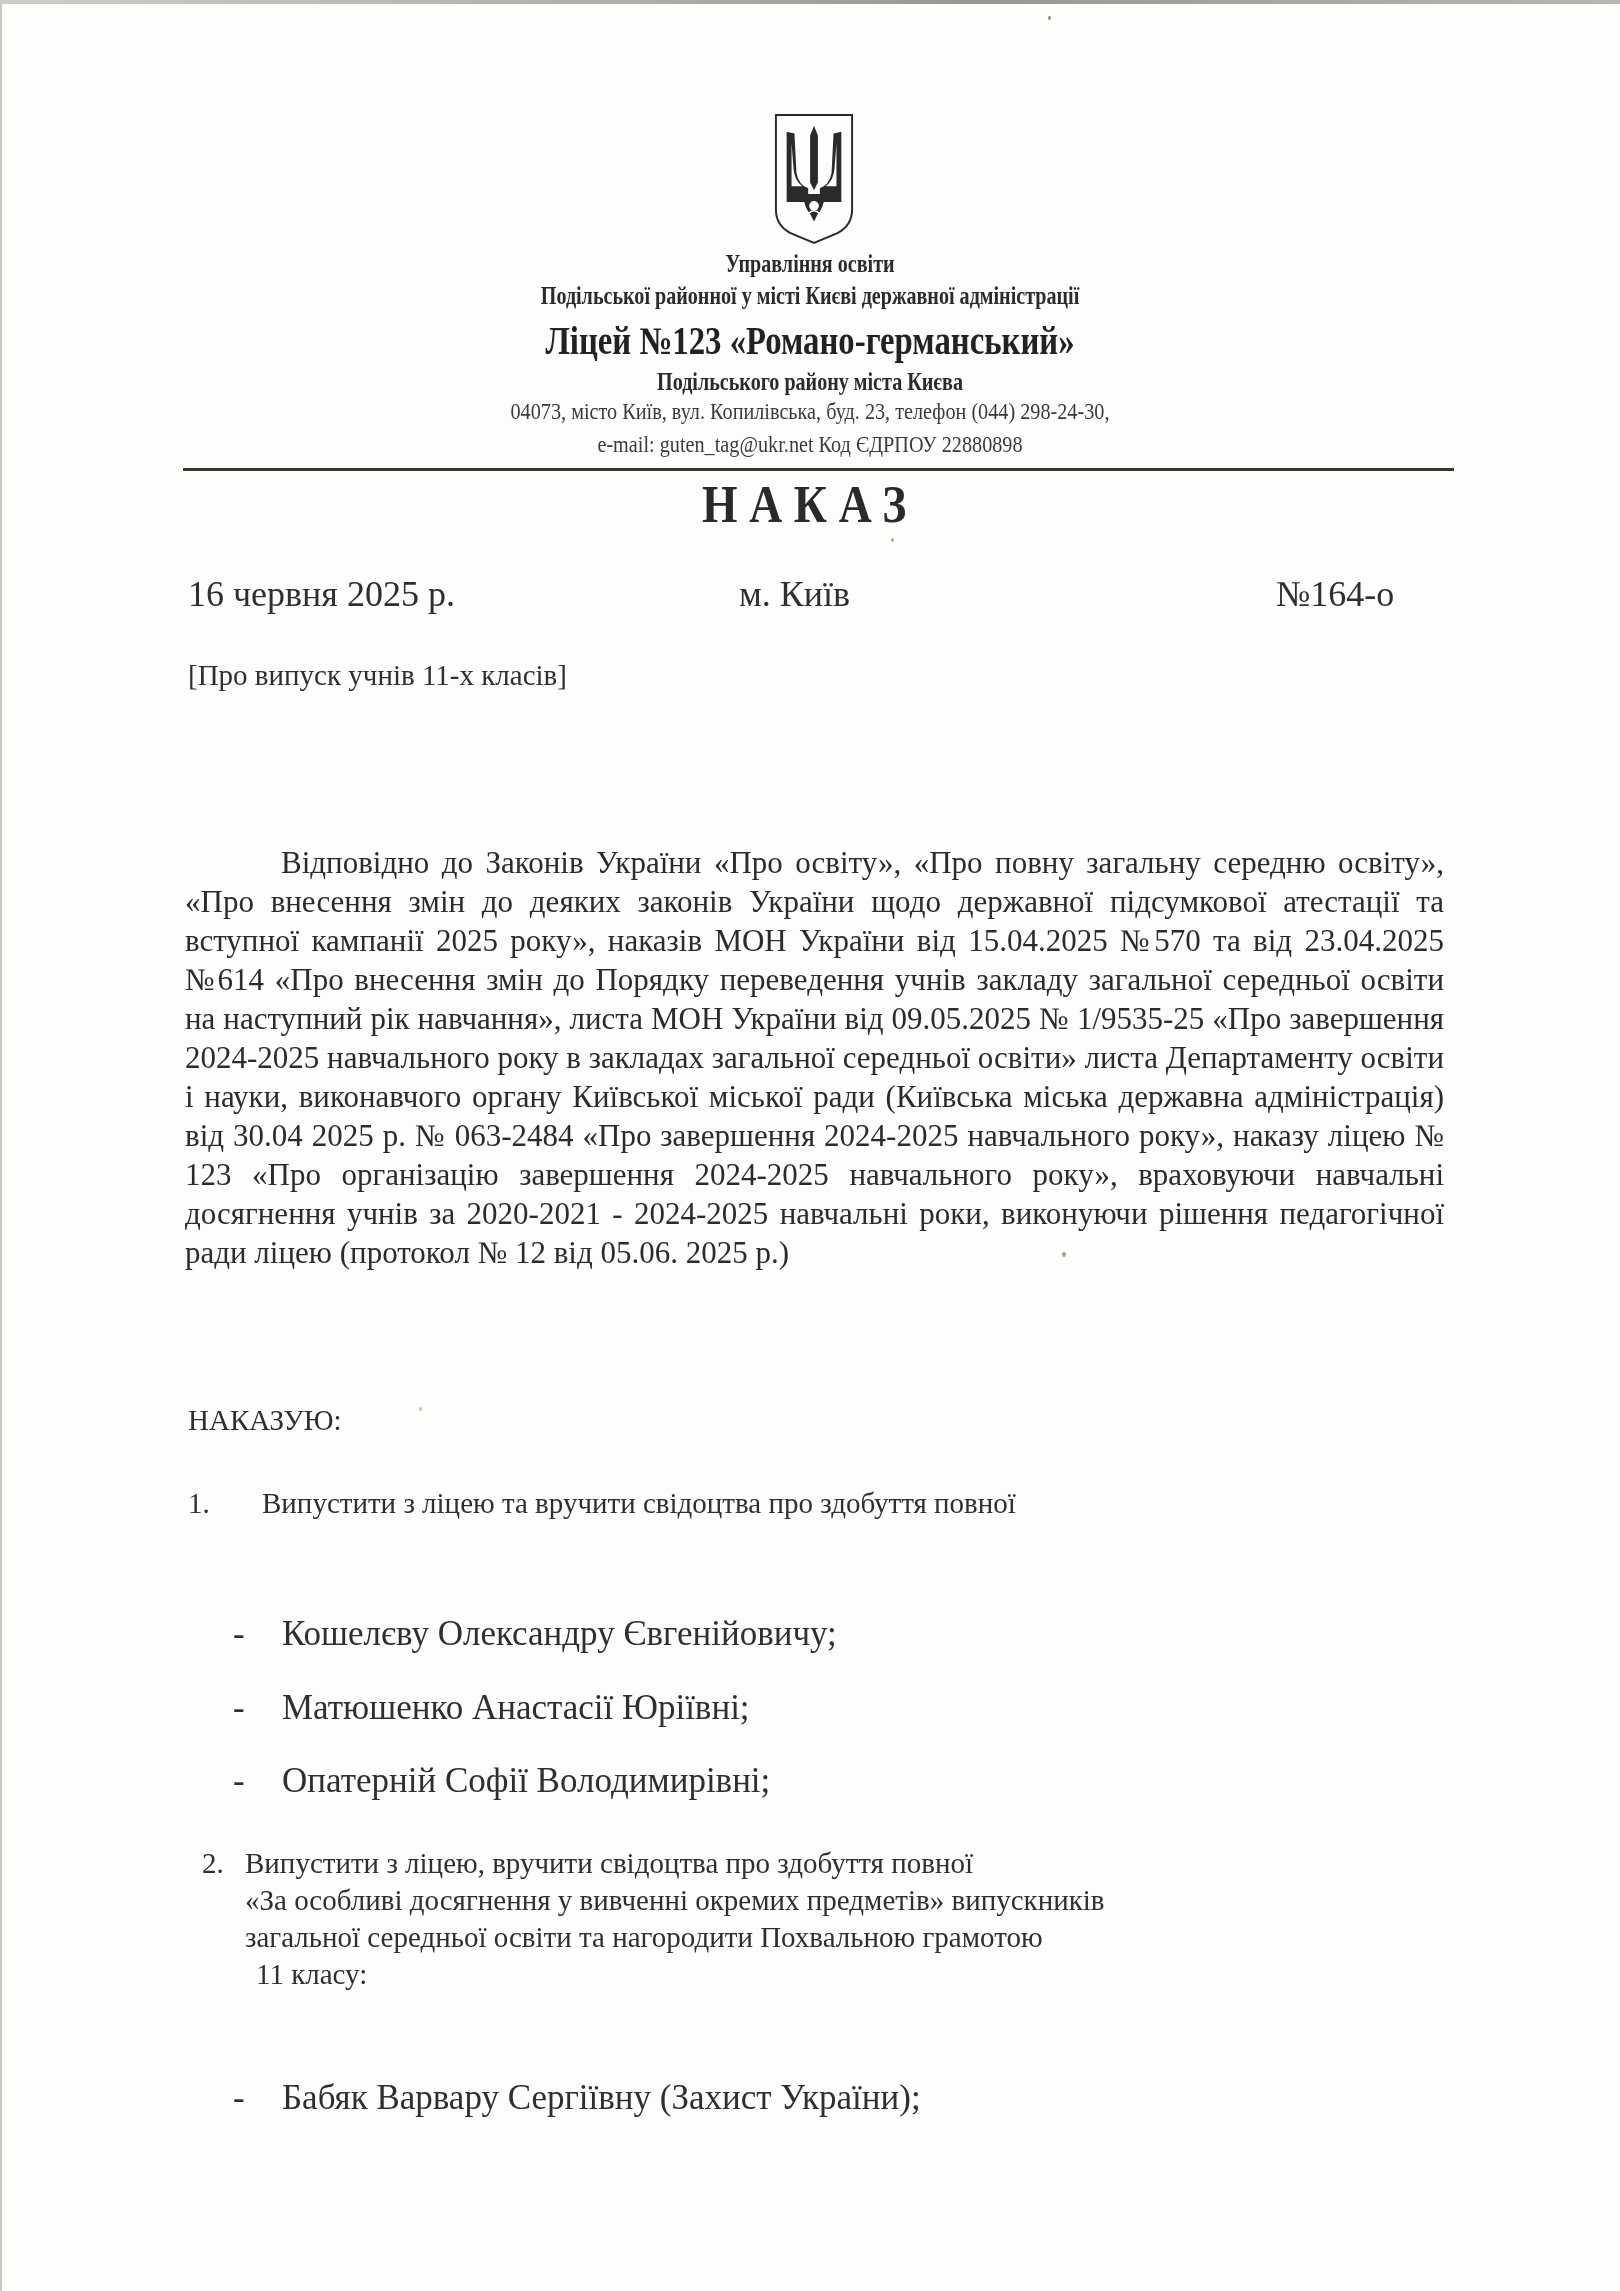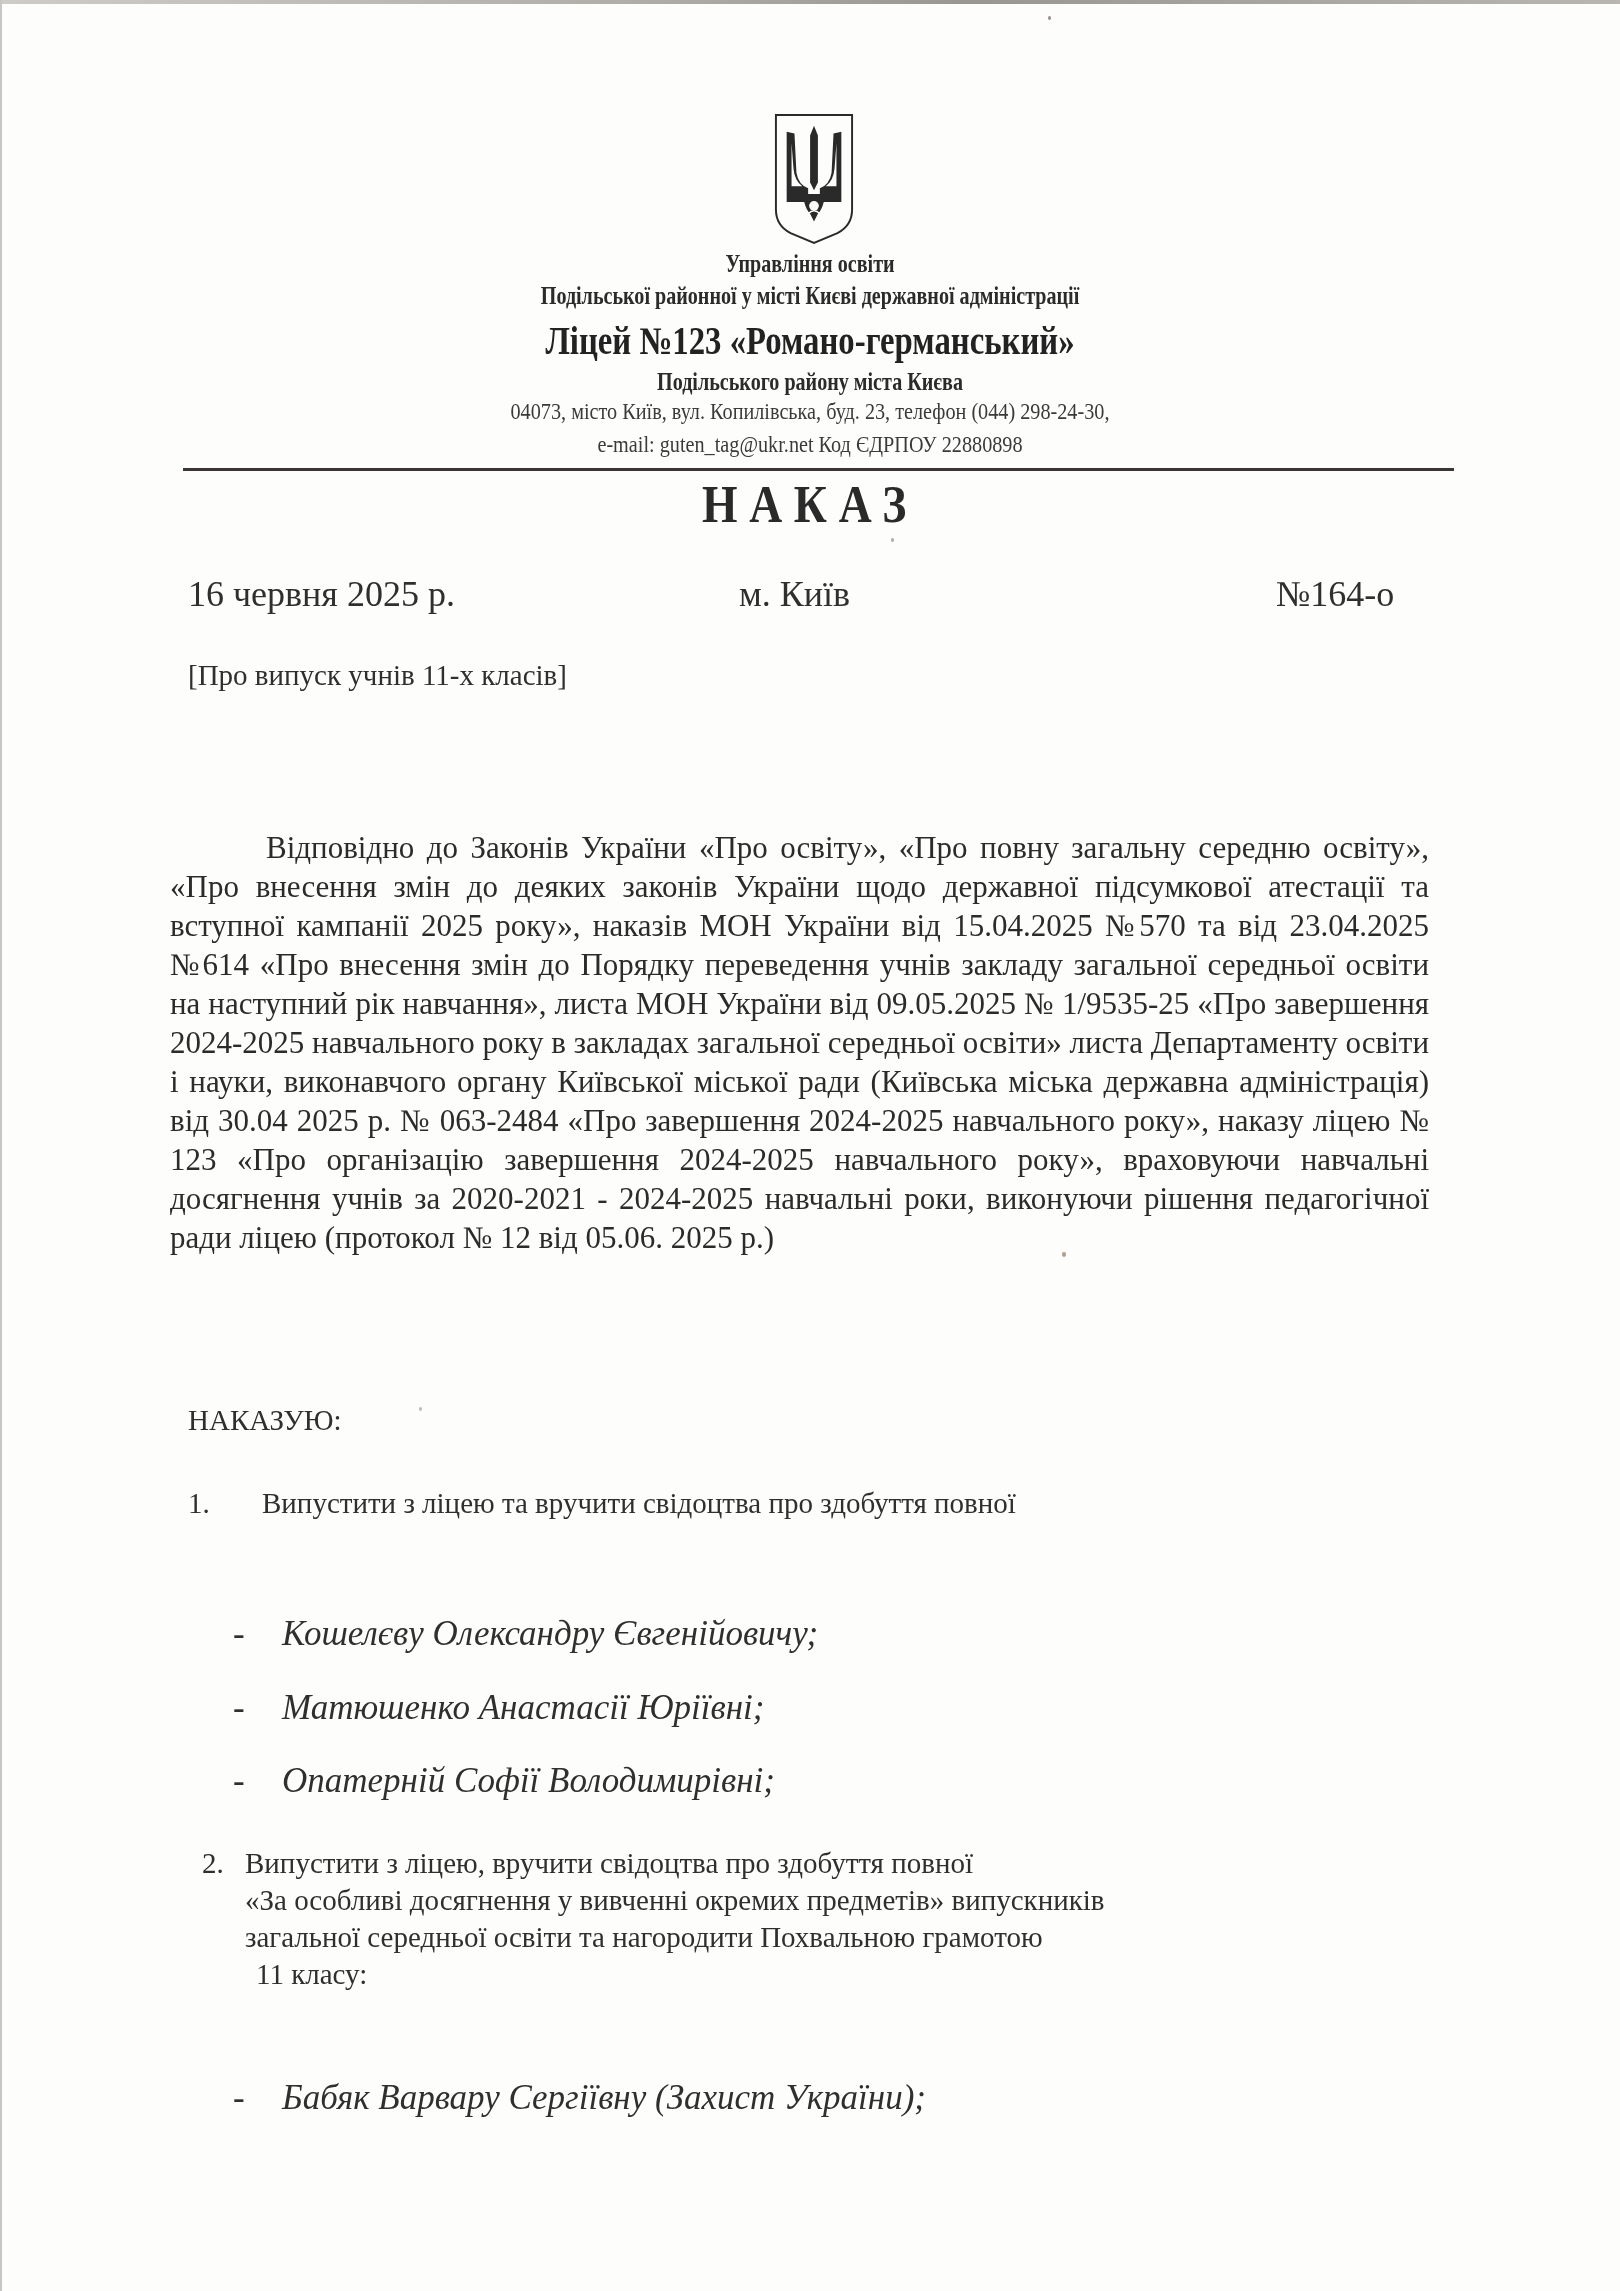--- a/index.html
+++ b/index.html
@@ -128,21 +128,21 @@
     .body-para {
       position: absolute;
       left: 170px;
       top: 828px;
       width: 1259px;
       font-size: 31px;
       line-height: 39px;
       text-align: justify;
       text-indent: 96px;
       color: #2b2b2b;
-      margin: 0;
+      margin: 15px;
     }
 
     .order-word {
       position: absolute;
       left: 188px;
       top: 1404px;
       font-size: 29px;
       color: #2f2f2f;
     }
 
@@ -184,21 +184,20 @@
       padding-left: 54px;
       display: block;
     }
 
     .person {
       position: absolute;
       left: 233px;
       font-size: 35px;
       color: #2f2f2f;
       white-space: nowrap;
-      font-style: italic;
     }
     .person .dash {
       display: inline-block;
       width: 49px;
     }
     .person-1 { top: 1614px; }
     .person-2 { top: 1688px; }
     .person-3 { top: 1761px; }
     .person-4 { top: 2078px; }
 

